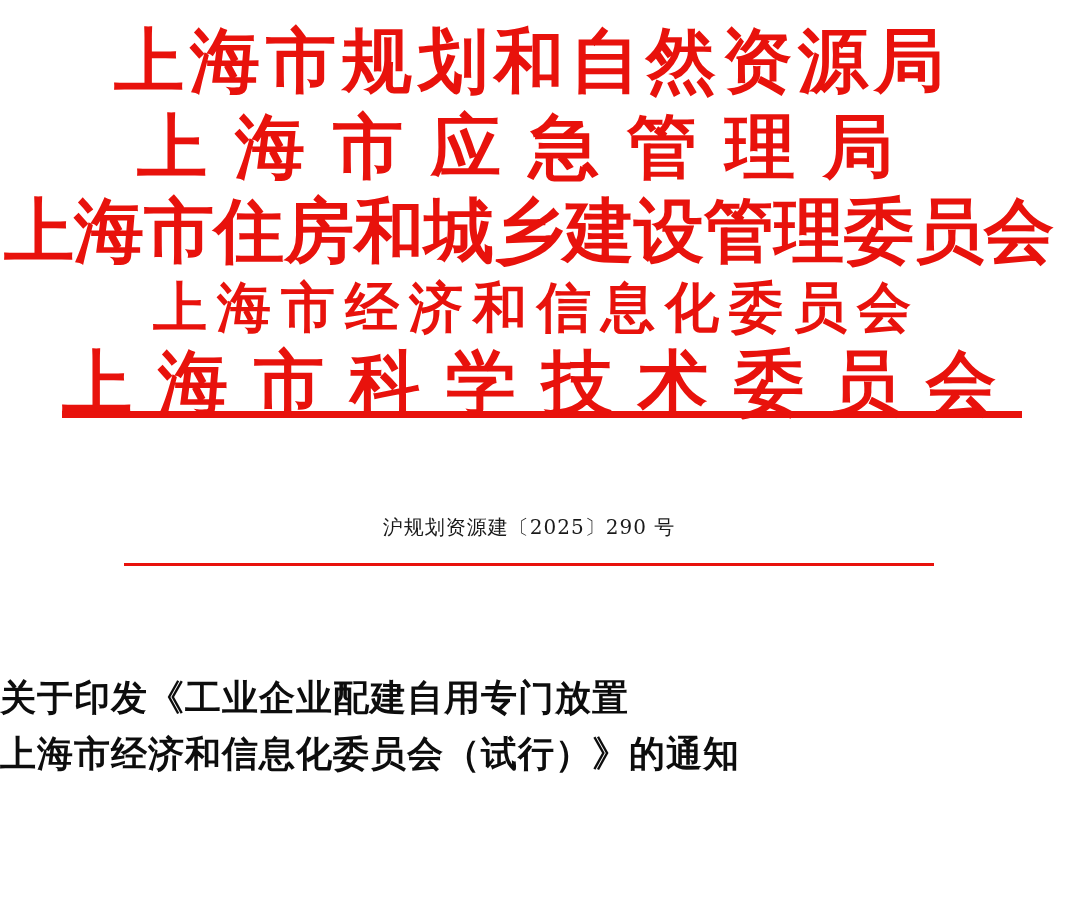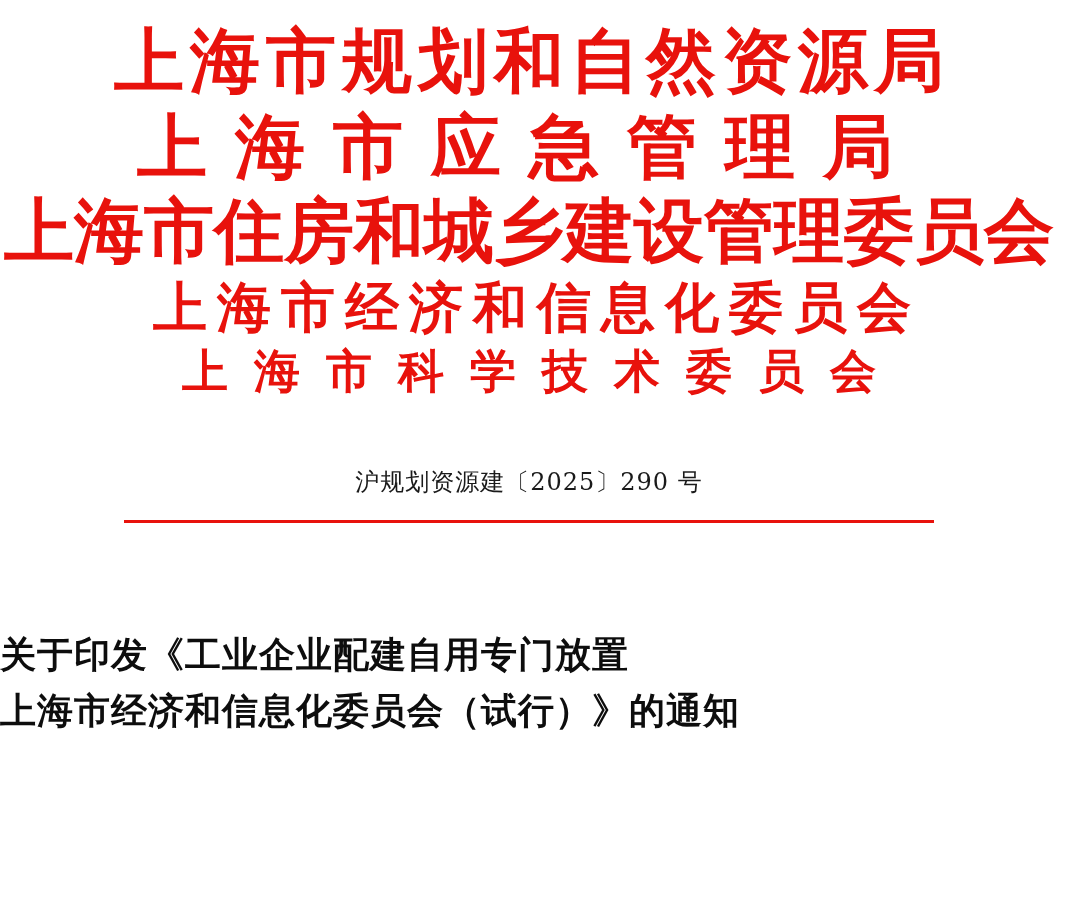--- a/index.html
+++ b/index.html
@@ -51,31 +51,32 @@
     padding-left: 0px;
     margin-bottom: 14px;
   }
   .agency-line.l4 {
     font-size: 54px;
     letter-spacing: 10px;
     padding-left: 16px;
     margin-bottom: 14px;
   }
   .agency-line.l5 {
-    font-size: 46px;
+    font-size: 70px;
     letter-spacing: 26px;
     padding-left: 26px;
     margin-bottom: 0;
+    text-decoration: underline;
   }
   .doc-number {
-    margin-top: 72px;
+    margin-top: 96px;
     text-align: center;
     color: #1a1a1a;
     font-family: "DejaVu Serif", "Liberation Serif", serif;
-    font-size: 24px;
+    font-size: 20px;
     letter-spacing: 1px;
   }
   .red-rule {
     margin: 22px auto 0 auto;
     width: 810px;
     height: 3px;
     background: #e8120c;
   }
   .title-block {
     margin-top: 104px;

